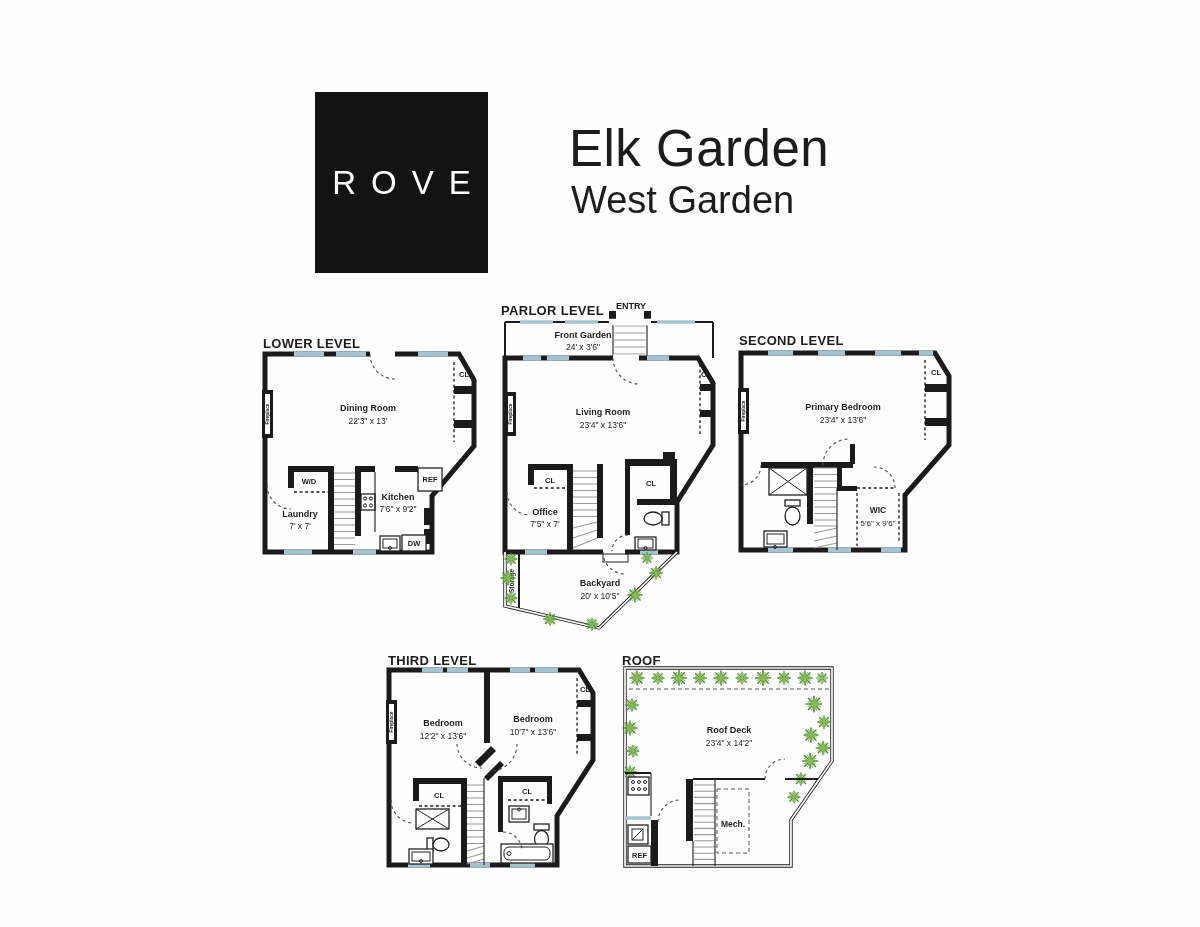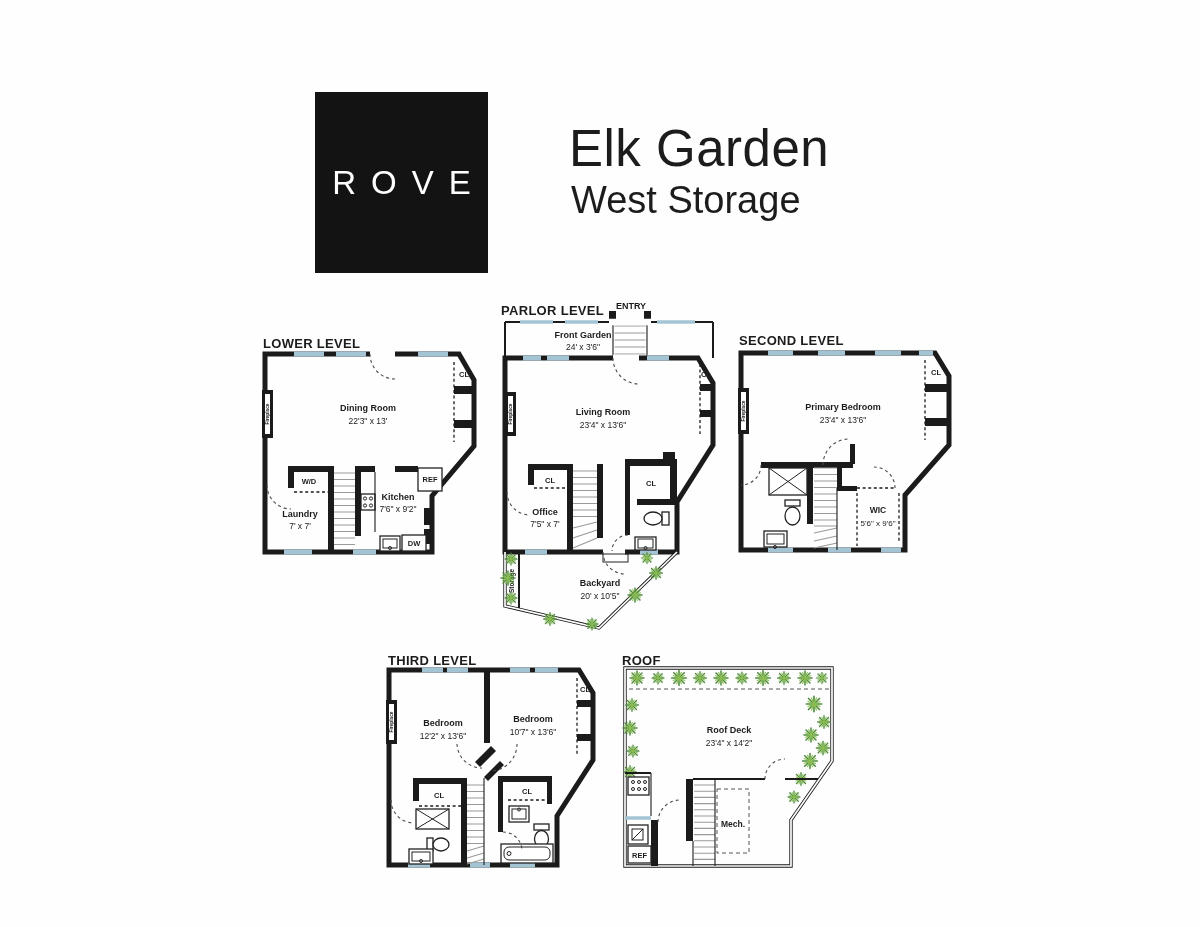--- a/index.html
+++ b/index.html
@@ -51,21 +51,21 @@
         <path class="pl2" d="M0 0L5.5 2.3M0 0L-5.5 2.3M0 0L2.3 5.5M0 0L-2.3 5.5M0 0L5.5 -2.3M0 0L-5.5 -2.3M0 0L2.3 -5.5M0 0L-2.3 -5.5"></path>
       </g>
     </defs>
   </svg>
 
   <div class="logo">
     <span>ROVE</span>
   </div>
   <div class="title-block">
     <h1>Elk Garden</h1>
-    <h2>West Storage</h2>
+    <h2>West Garden</h2>
   </div>
 
   <svg class="plan" style="left:258px;top:332px" width="224" height="234" viewBox="0 0 224 234">
     <text x="5" y="16" class="t-title">LOWER LEVEL</text>
     <g>
       <path class="wall-stroke" d="M 7 22 L 201 22 L 216 48 L 216 114 L 174 164 L 174 220 L 7 220 Z"></path>
       <line class="gap" x1="112" y1="22" x2="137" y2="22"></line>
       <line class="win" x1="36" y1="22" x2="66" y2="22"></line>
       <line class="win" x1="78" y1="22" x2="108" y2="22"></line>
       <line class="win" x1="160" y1="22" x2="190" y2="22"></line>

